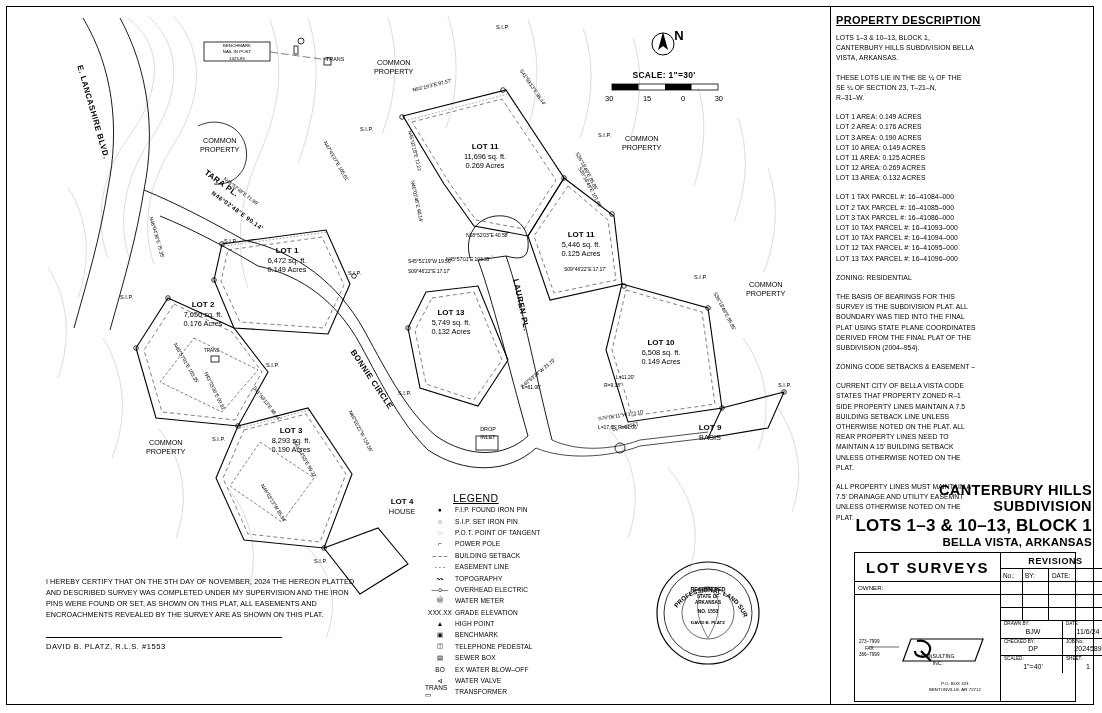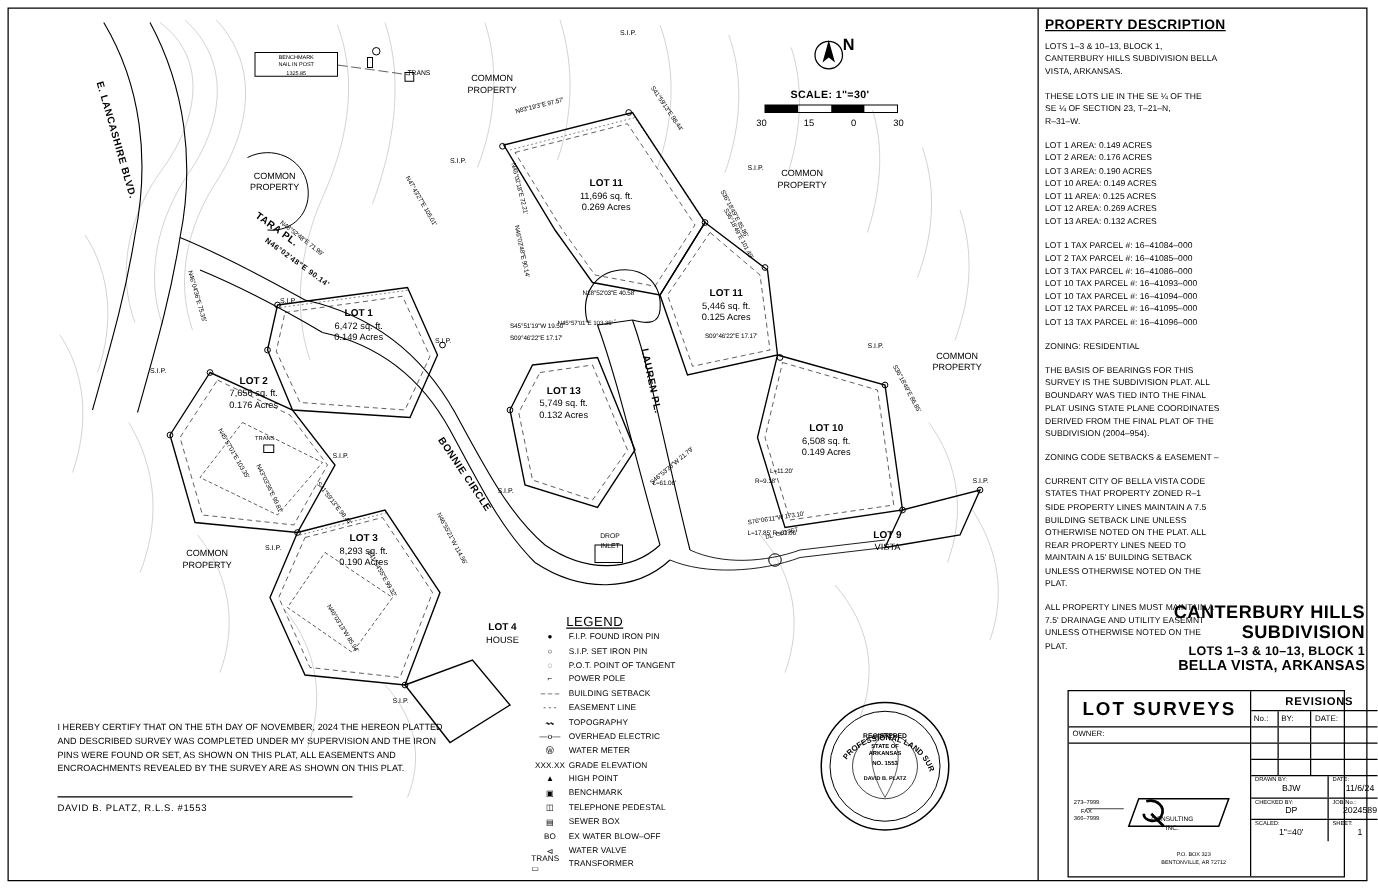--- a/index.html
+++ b/index.html
@@ -179,21 +179,21 @@
   .pd-block .ln { white-space: nowrap; }
 
   .subtitle {
     position: absolute;
     left: 836px; top: 482px;
     width: 256px;
     text-align: right;
   }
   .subtitle .l1 { font-size: 14.5px; font-weight: bold; letter-spacing: 0.4px; }
   .subtitle .l2 { font-size: 14.5px; font-weight: bold; letter-spacing: 0.4px; }
-  .subtitle .l3 { font-size: 10px; font-weight: bold; letter-spacing: 0.2px; margin-top: 2px;}
+  .subtitle .l3 { font-size: 17px; font-weight: bold; letter-spacing: 0.2px; margin-top: 2px;}
   .subtitle .l4 { font-size: 11.5px; font-weight: bold; letter-spacing: 0.2px; }
 
   
   .titleblock {
     position: absolute;
     left: 854px; top: 552px;
     width: 222px; height: 150px;
     border: 1.2px solid #000;
     box-sizing: border-box;
   }
@@ -458,21 +458,21 @@
       <span>8,293 sq. ft.</span><br>
       <span>0.190 Acres</span>
     </div>
     <div class="lotlabel" style="left:410px; top:300px; width:66px;">
       <b>LOT 13</b><br>
       <span>5,749 sq. ft.</span><br>
       <span>0.132 Acres</span>
     </div>
     <div class="lotlabel" style="left:672px; top:415px; width:60px;">
       <b>LOT 9</b><br>
-      <span>VISTA</span>
+      <span>BASIS</span>
     </div>
     <div class="lotlabel" style="left:370px; top:489px; width:48px;">
       <b>LOT 4</b><br>
       <span>HOUSE</span>
     </div>
 
     <div class="common" style="left:366px; top:50px;">
       COMMON<br>PROPERTY</div>
     <div class="common" style="left:192px; top:128px;">
       COMMON<br>PROPERTY</div>

